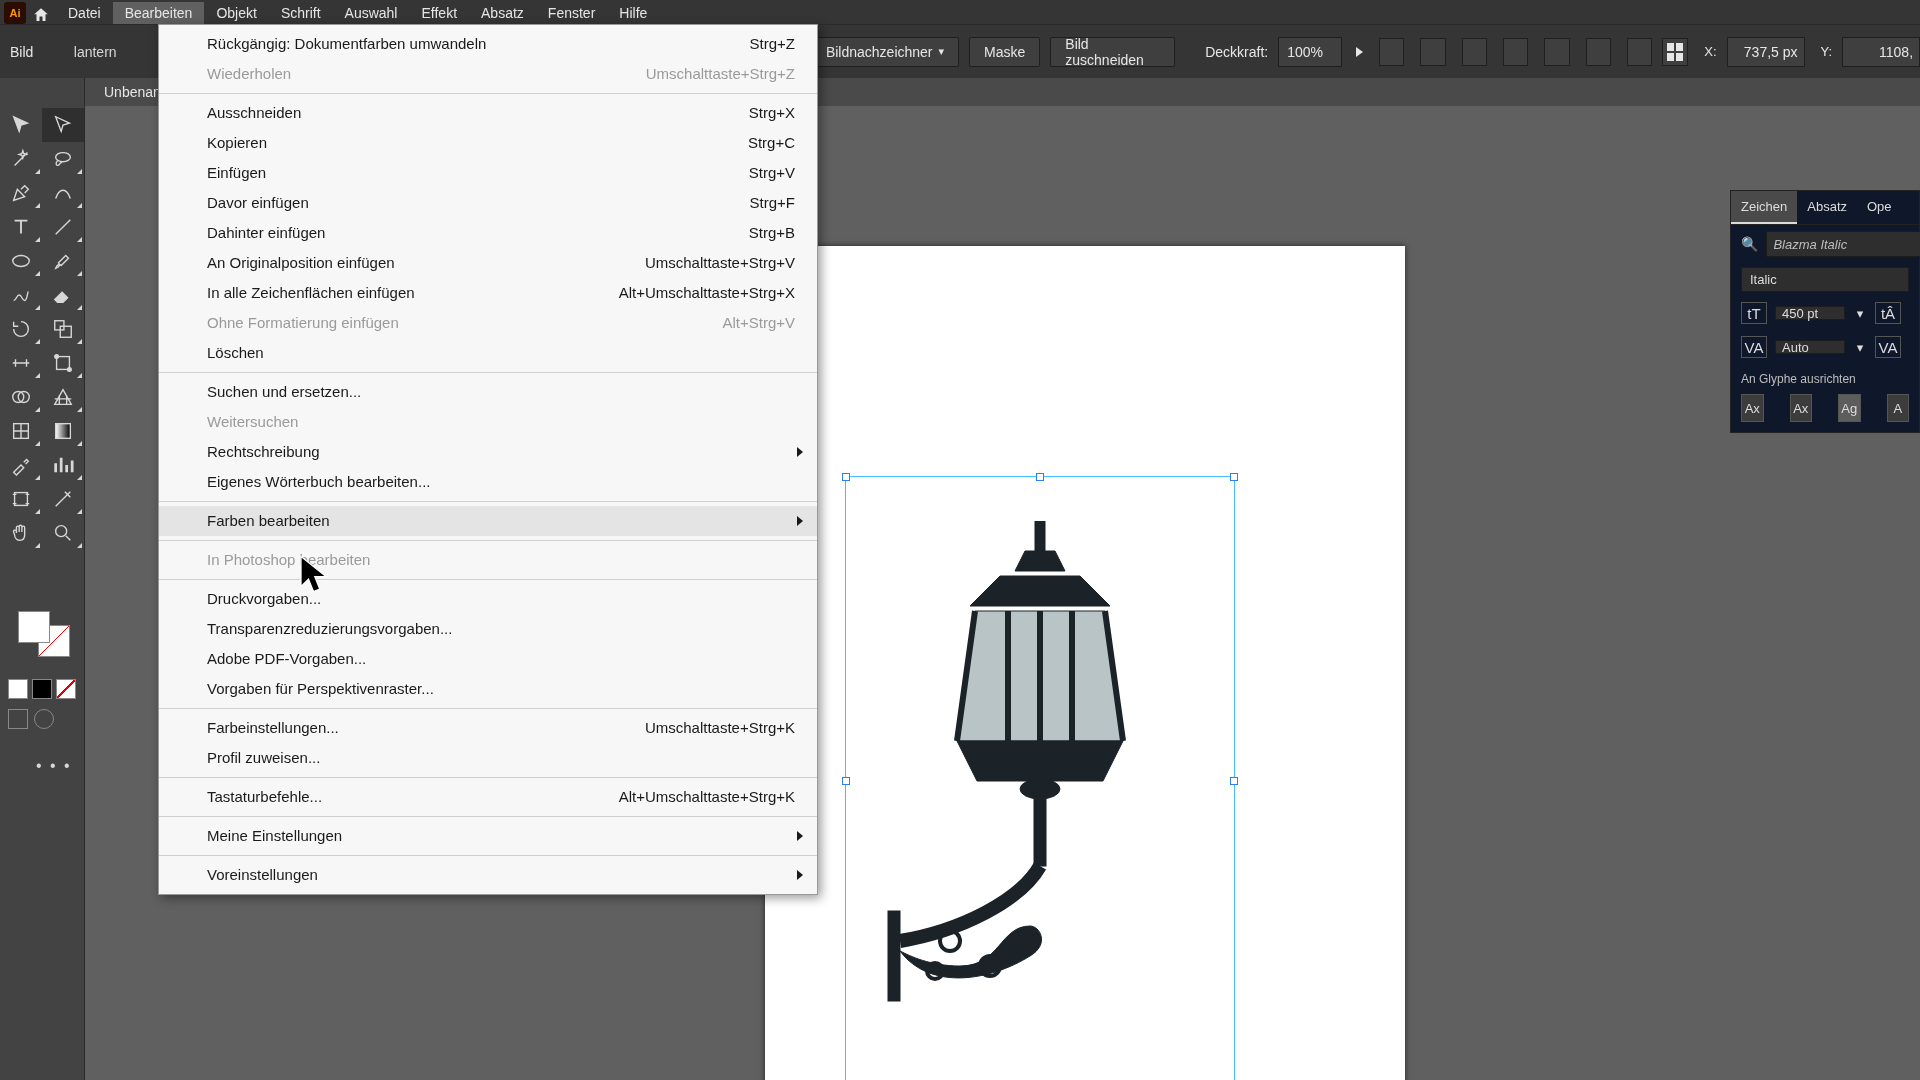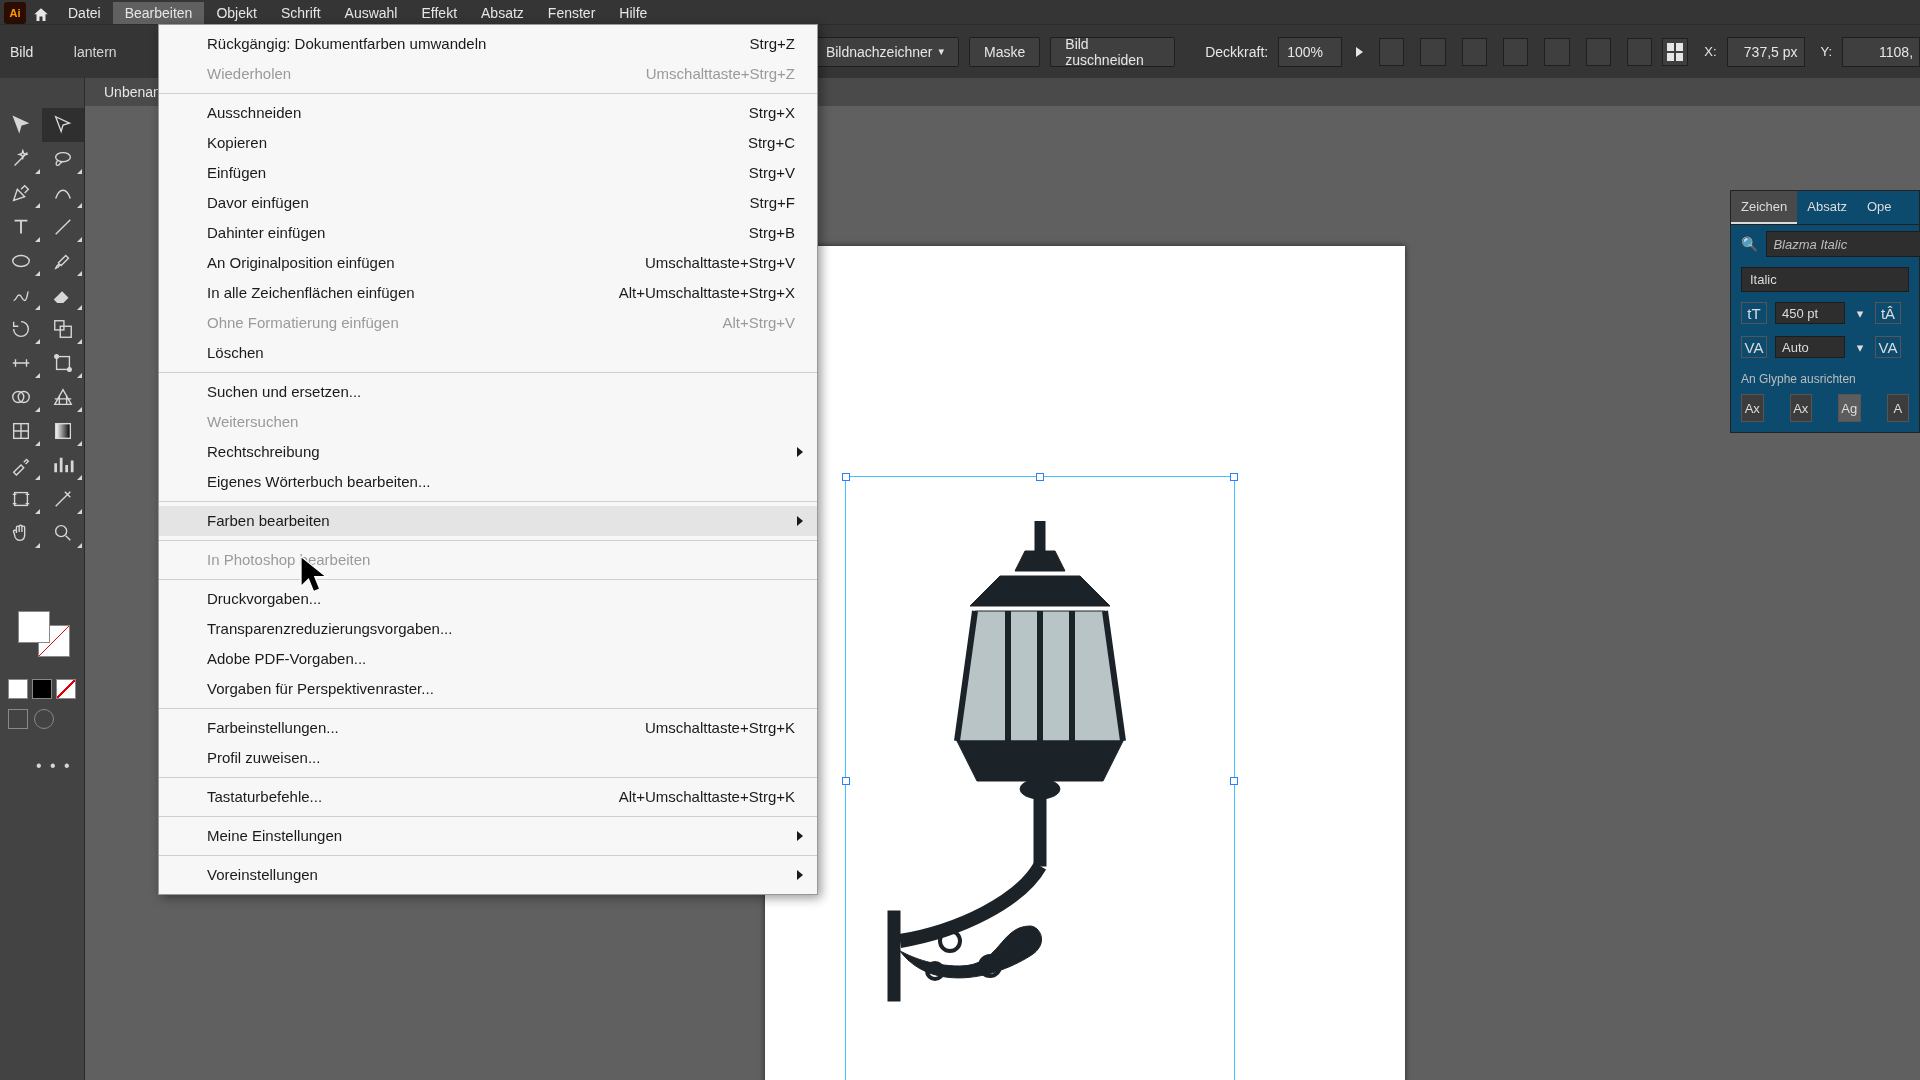--- a/index.html
+++ b/index.html
@@ -95,34 +95,34 @@
   .dd-row .arr { position:absolute; right:14px; width:0;height:0;
                  border-top:5px solid transparent;border-bottom:5px solid transparent;
                  border-left:6px solid #1a1a1a; }
   .dd-sep { height:1px; background:#cfcfcf; margin:4px 0; }
 
   
   .cursor { position:absolute; left:296px; top:554px; z-index:60; width:40px; height:40px; }
   .cursor svg { width:40px; height:40px; }
 
   
-  .panel { position:absolute; right:0; top:190px; width:190px; background:#0c4a6e;
+  .panel { position:absolute; right:0; top:190px; width:190px; background:#0f172a;
            border:1px solid #222; color:#dcdcdc; font-size:13px; }
   .panel .tabs { display:flex; border-bottom:1px solid #222; }
   .panel .ptab { padding:8px 10px; cursor:default; }
   .panel .ptab.active { background:#4a4a4a; border-bottom:2px solid #dcdcdc; }
   .panel .row { display:flex; align-items:center; padding:6px 10px; gap:8px; }
   .panel .search-row input { flex:1; background:#2e2e2e; border:1px solid #1c1c1c; color:#bdbdbd;
                              font-style:italic; height:26px; padding:0 6px; font-size:13px; }
   .panel .search-row .mag { font-size:14px; }
   .panel .style-row { padding:4px 10px; }
   .panel .style-row .sel { background:#2e2e2e; border:1px solid #1c1c1c; padding:4px 8px; }
   .panel .num-row .lbl { width:26px; height:22px; font-size:15px; display:flex;
                           align-items:center; justify-content:center; border:1px solid #555; }
-  .panel .num-row .val { background:#2e2e2e; border:1px solid #1c1c1c; width:70px; height:22px;
+  .panel .num-row .val { background:#2e2e2e; border:1px solid #1c1c1c; width:70px; height:14px;
                           display:flex; align-items:center; padding-left:6px; }
   .panel .num-row .dd  { width:14px; text-align:center; }
   .panel .section-label { padding:8px 10px 4px; font-size:12px; color:#bdbdbd; }
   .panel .glyph-row { display:flex; gap:26px; padding:4px 10px 10px; }
   .panel .glyph { width:32px; height:28px; border:1px solid #555; display:flex;
                   align-items:center; justify-content:center; background:#3c3c3c;}
   .panel .glyph.active { background:#5d5d5d; }
 
   .left-collapse { position:absolute; left:0; top:78px; width:10px; height:16px;
                    background:#2f2f2f; color:#bdbdbd; font-size:10px; line-height:16px; text-align:center; }

